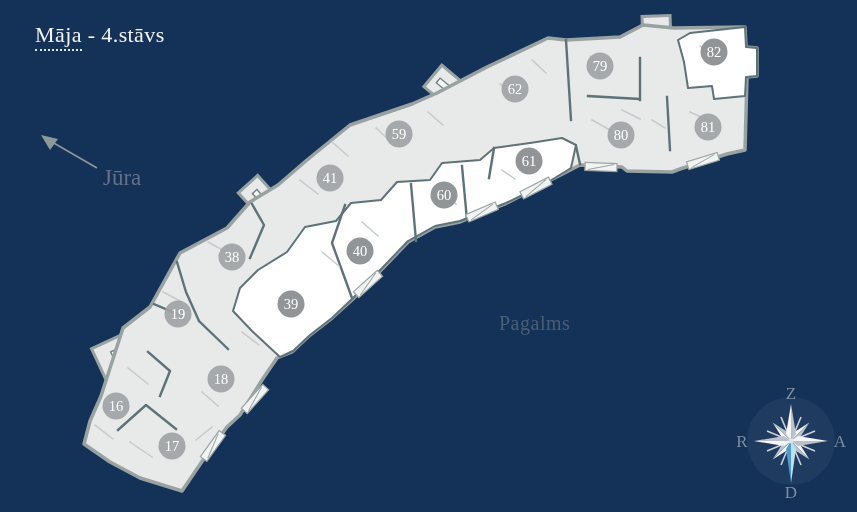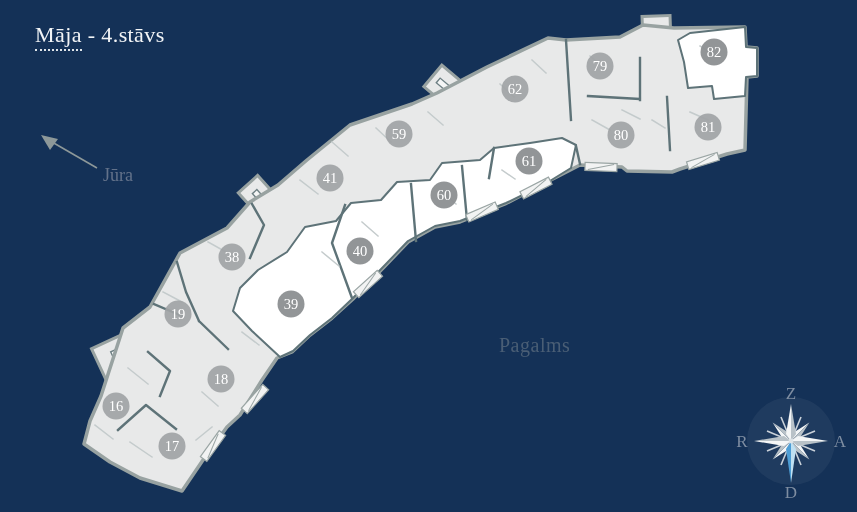--- a/index.html
+++ b/index.html
@@ -32,22 +32,22 @@
   
   .title{
     position:absolute;left:35px;top:22px;
     color:#f2f4f6;font-size:22px;letter-spacing:.4px;text-align:right;
   }
   .title a{
     color:#f2f4f6;text-decoration:none;cursor:pointer;
     border-bottom:2px dotted #dfe5ea;padding-bottom:2px;
   }
   .map-label{position:absolute;pointer-events:none;}
-  .label-sea{left:103px;top:165px;color:#63728a;font-size:18px;}
-  .label-courtyard{left:499px;top:334px;color:#4a5e75;font-size:20px;letter-spacing:.5px;}
+  .label-sea{left:103px;top:165px;color:#63728a;font-size:23px;}
+  .label-courtyard{left:499px;top:312px;color:#4a5e75;font-size:20px;letter-spacing:.5px;}
   
   .compass-letter{
     fill:#7e8da1;font-size:17px;
     font-family:"Liberation Serif","DejaVu Serif",serif;
     text-anchor:middle;
   }
   .ray-light{fill:#f4f6f7;}
   .ray-dark{fill:#b9c2c8;}
   .ray-thin{stroke:#e8ecef;stroke-width:1.6;opacity:.85;}
   .sea-arrow{stroke:#8d9899;stroke-width:1.6;}

